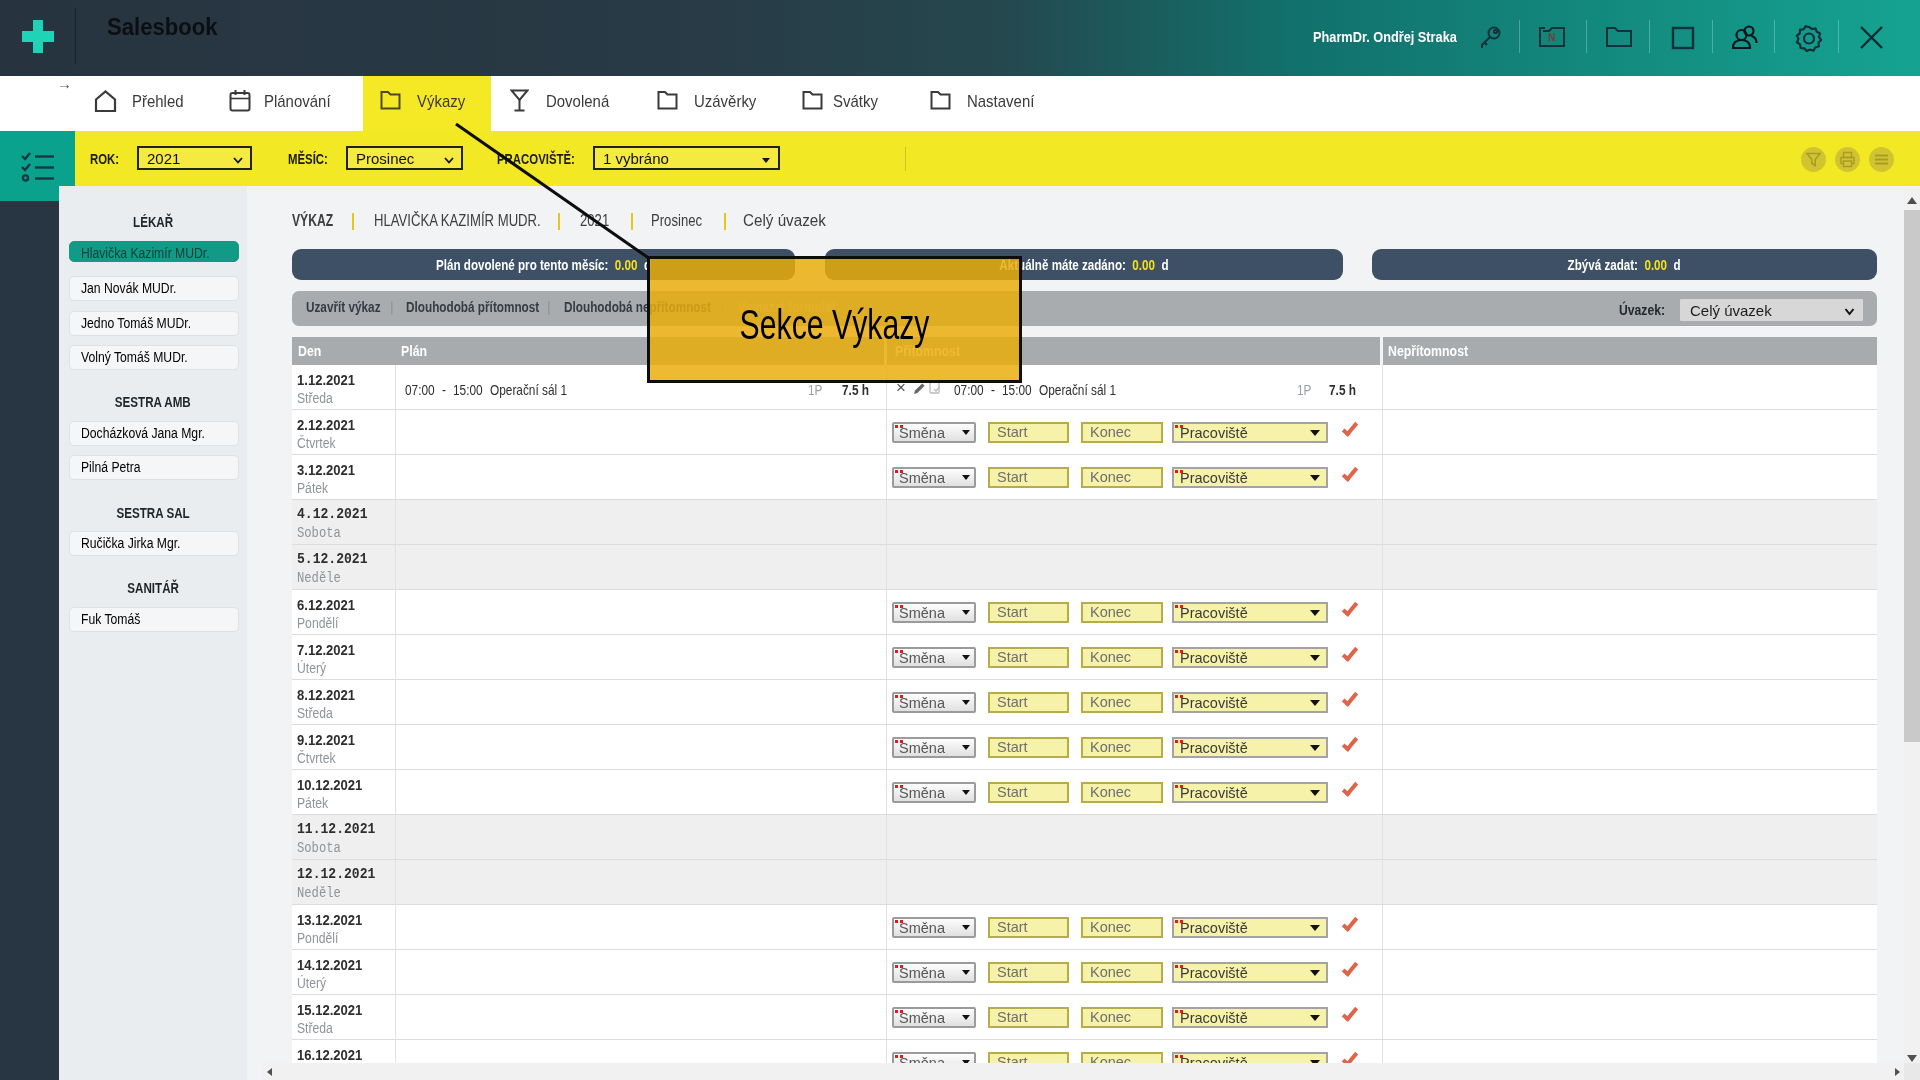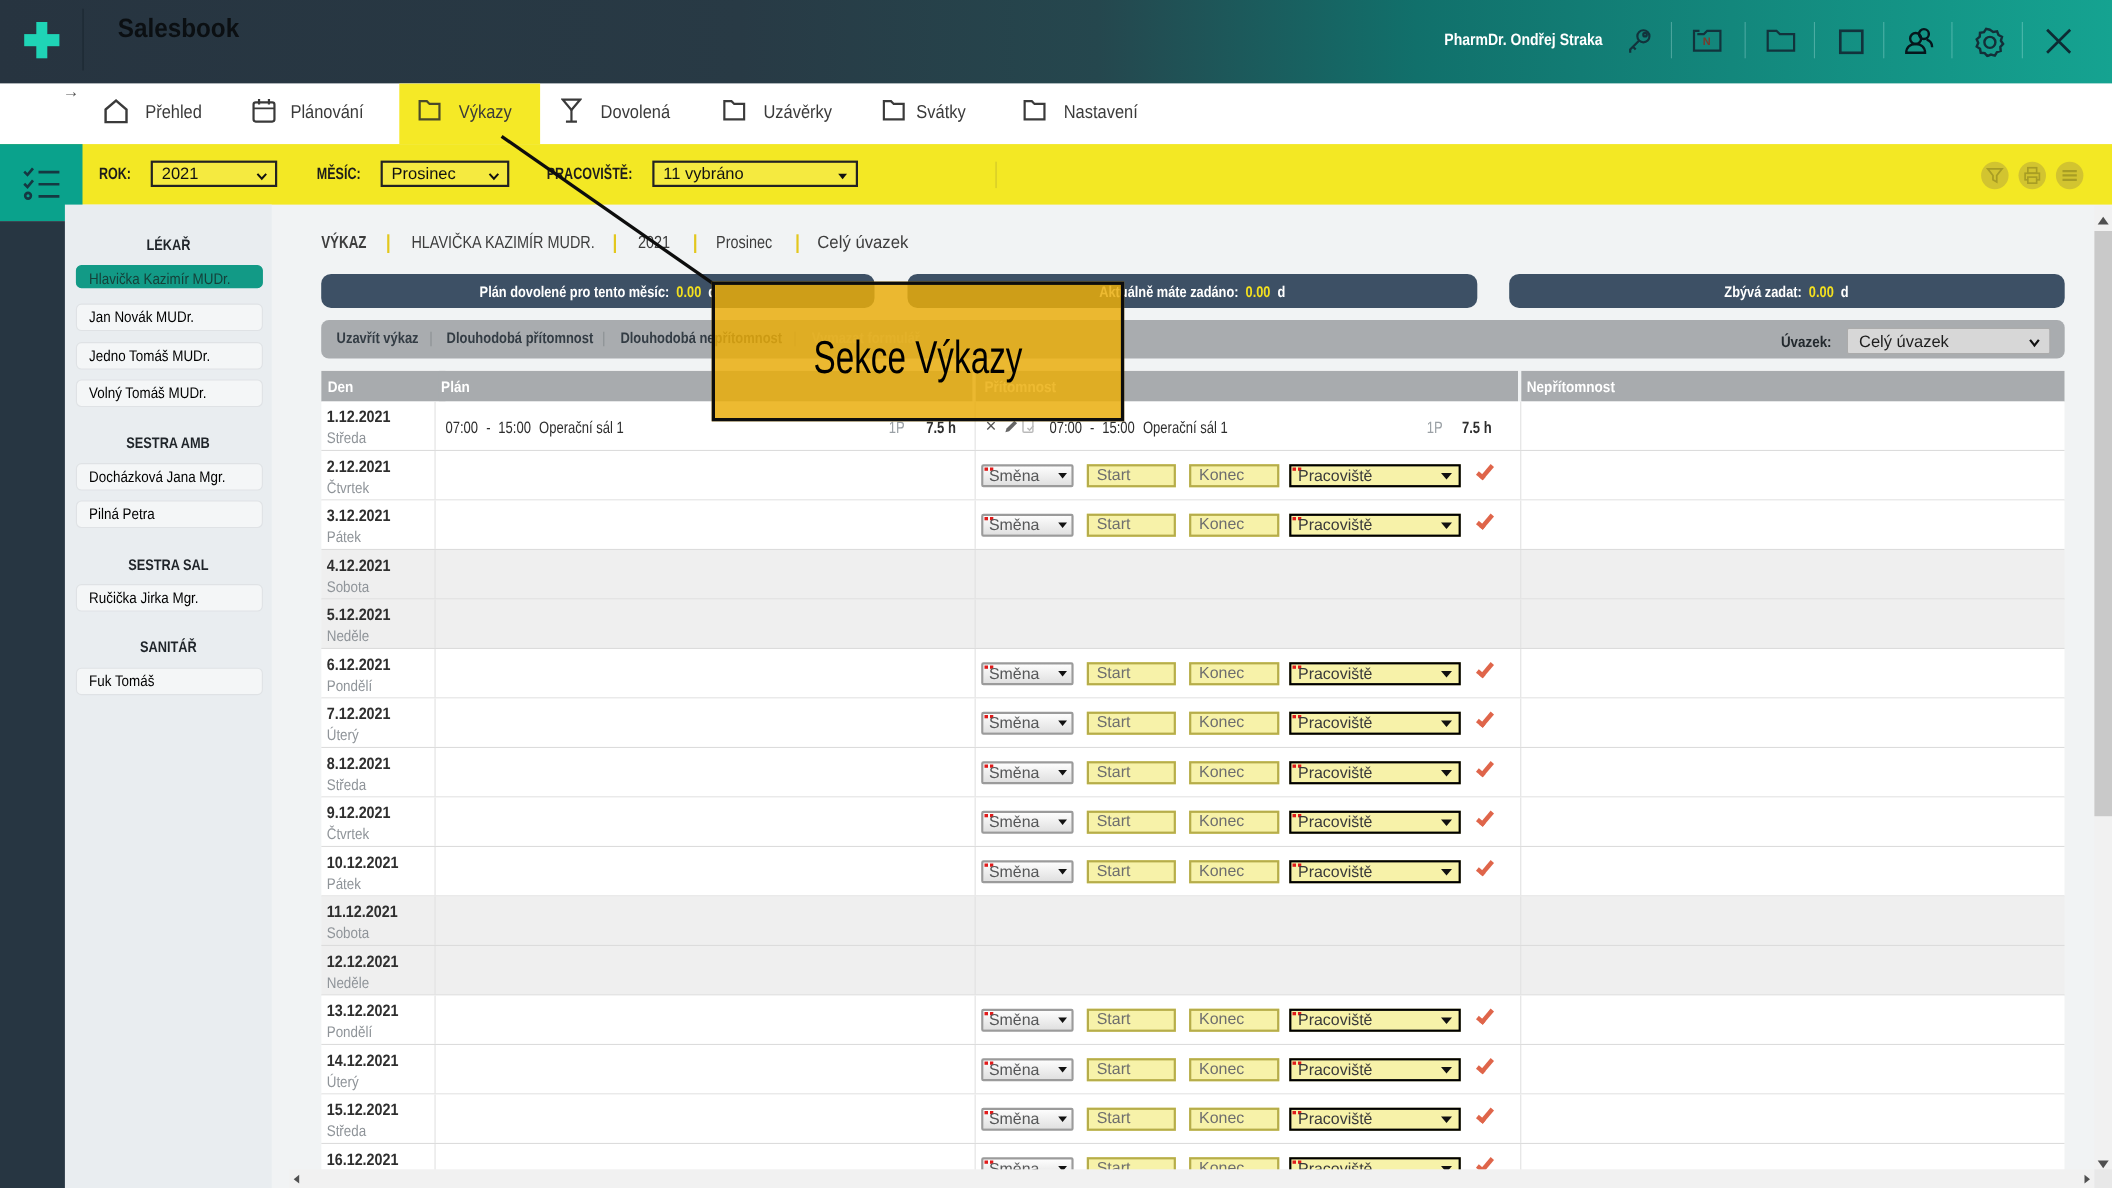--- a/index.html
+++ b/index.html
@@ -62,21 +62,21 @@
 #uvlab { position:absolute; left:1619px; top:302px; font-size:14px; font-weight:bold; color:#23292e; }
 #uvlab .cnd { transform:scaleX(0.87); }
 #uvsel { position:absolute; left:1679px; top:298px; width:185px; height:24px; background:#d7d7d7; border:1px solid #ababab; border-radius:2px; font-size:15px; color:#1d1d1d; }
 #uvsel .t { position:absolute; left:10px; top:3px; }
 
 #tablewrap { position:absolute; left:292px; top:337px; width:1585px; height:729px; overflow:hidden; }
 .hcell { position:absolute; top:0; height:28px; background:#a8abae; color:#fff; font-size:14px; font-weight:bold; line-height:28px; padding-left:6px; }
 .hcell .cnd { transform:scaleX(0.88); }
 #tbody { position:absolute; left:0; top:0; width:1585px; height:729px; }
 .row { position:absolute; left:0; width:1585px; height:45px; background:#fff; border-bottom:1px solid #dcdcdc; }
-.row.wkend { background:#efefef; }
+.row.wkend { background:#efefef;font-family:Liberation Mono, monospace; }
 .row .cd { position:absolute; left:0; top:0; width:104px; height:44px; border-right:1px solid #e2e2e2; }
 .row .cp { position:absolute; left:104px; top:0; width:491px; height:44px; border-right:1px solid #e2e2e2; }
 .row .cpr { position:absolute; left:595px; top:0; width:496px; height:44px; border-right:1px solid #e2e2e2; }
 .row .cn { position:absolute; left:1091px; top:0; width:494px; height:44px; }
 .date { position:absolute; left:5px; top:6px; font-size:15px; font-weight:bold; color:#2e2e2e; }
 .day { position:absolute; left:5px; top:25px; font-size:14px; color:#8f9499; }
 
 .rt { position:absolute; top:16px; font-size:15px; color:#2e2e2e; transform:scaleX(0.79); transform-origin:0 50%; white-space:nowrap; }
 .rt.gr { color:#9aa0a5; }
 .rt.bd { font-weight:bold; }
@@ -87,21 +87,21 @@
 .sel { position:absolute; top:12px; height:21px; }
 .sel.smena { left:5px; width:84px; border:2px solid #9b9b9b; border-radius:2px; background:linear-gradient(180deg,#fdfdfd,#e0e0e0); }
 .seltxt { position:absolute; left:5px; top:1px; font-size:14.5px; color:#565758; }
 .selbtn { position:absolute; right:0px; top:0px; width:17px; height:17px; }
 .tri { position:absolute; right:4px; top:6px; width:0; height:0; border-left:4px solid transparent; border-right:4px solid transparent; border-top:5px solid #111; }
 .req { position:absolute; left:1px; top:1px; width:8px; height:3px;
   background:linear-gradient(90deg,#e01b1b 0 3px,rgba(0,0,0,0) 3px 5px,#e01b1b 5px 8px); }
 .inp { position:absolute; top:12px; height:21px; background:#f7f2a9; border:2px solid #b6ad4a; font-size:14.5px; color:#6e6e6e; padding-left:7px; line-height:17px; }
 .inp.start { left:101px; width:81px; }
 .inp.konec { left:194px; width:82px; }
-.sel.prac { left:285px; width:156px; border:2px solid #000000; background:#f7f2a9; }
+.sel.prac { left:285px; width:156px; border:2px solid #a3a3a3; background:#f7f2a9; }
 .seltxt2 { position:absolute; left:6px; top:1px; font-size:14.5px; color:#3a3a3a; }
 .tri2 { position:absolute; right:6px; top:6px; width:0; height:0; border-left:5px solid transparent; border-right:5px solid transparent; border-top:6px solid #111; }
 .chk { position:absolute; left:459px; top:10px; width:8px; height:16px;
   border-right:4px solid #df654a; border-bottom:4px solid #df654a; transform:rotate(40deg); }
 
 #vscroll { position:absolute; left:1904px; top:187px; width:16px; height:893px; background:#f1f1f1; }
 #vthumb { position:absolute; left:1904px; top:210px; width:16px; height:532px; background:#c9c9c9; }
 .varrow { position:absolute; left:1904px; }
 #hscroll { position:absolute; left:263px; top:1063px; width:1641px; height:17px; background:#f1f1f1; }
 #hcorner { position:absolute; left:1904px; top:1063px; width:16px; height:17px; background:#e8e8e8; }
@@ -224,21 +224,21 @@
     </div>
   <div class="flab" style="left:288px"><span class="cnd">MĚSÍC:</span></div>
   <div class="fsel" style="left:346px;width:117px">
       <span class="t">Prosinec</span>
       <svg width="12" height="12" viewBox="0 0 12 12">
         <path d="M2 4 L6 8.5 L10 4" fill="none" stroke="#111" stroke-width="1.8"></path>
       </svg>
     </div>
   <div class="flab" style="left:497px"><span class="cnd">PRACOVIŠTĚ:</span></div>
   <div class="fsel" style="left:593px;width:187px">
-      <span class="t">11 vybráno</span>
+      <span class="t">1 vybráno</span>
       <svg width="12" height="12" viewBox="0 0 12 12">
         <path d="M2 4 L10 4 L6 9 Z" fill="#111"></path>
       </svg>
     </div>
   <div style="position:absolute;left:905px;top:16px;width:1px;height:24px;background:#cfc42a"></div>
   <div class="fcirc" style="left:1801px">
       <svg width="17" height="17" viewBox="0 0 17 17">
         <path d="M2 2.5 L15 2.5 L10.2 8.5 L10.2 14.5 L6.8 12.5 L6.8 8.5 Z" fill="none" stroke="#a89d24" stroke-width="1.6"></path>
       </svg>
     </div>

